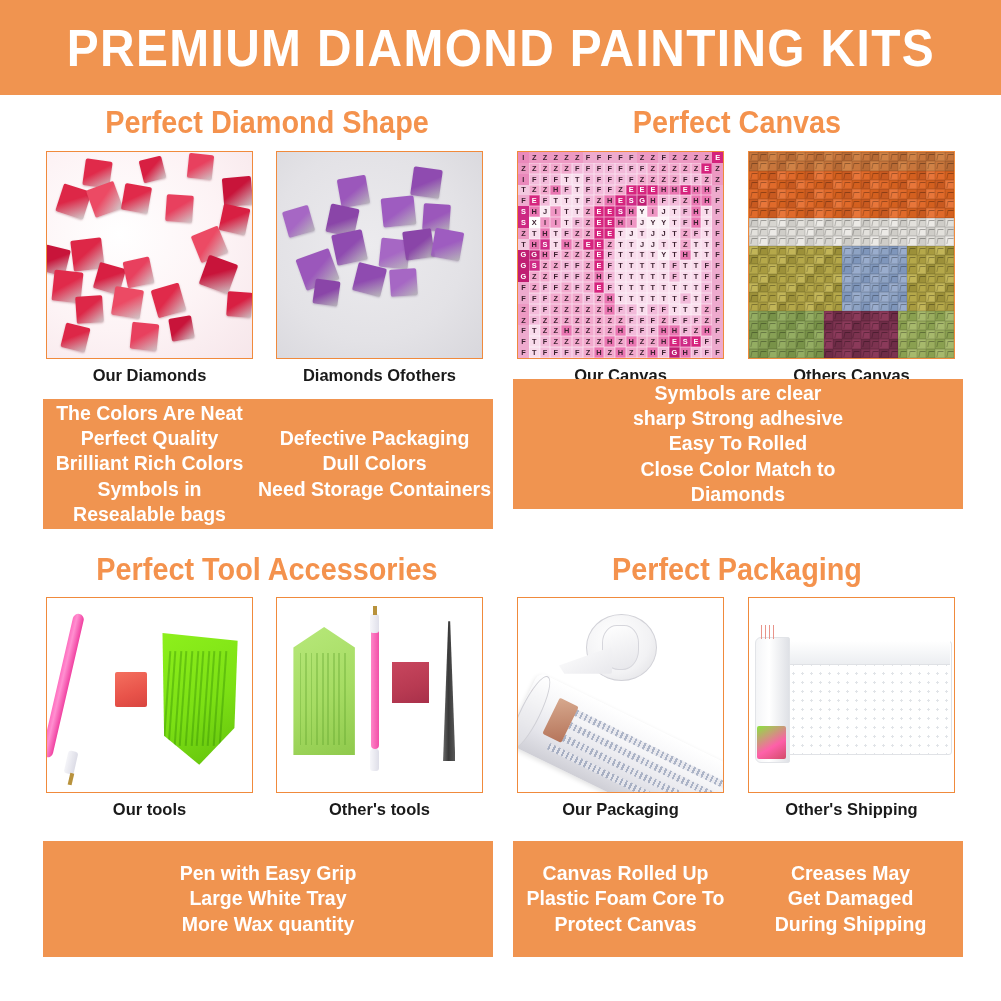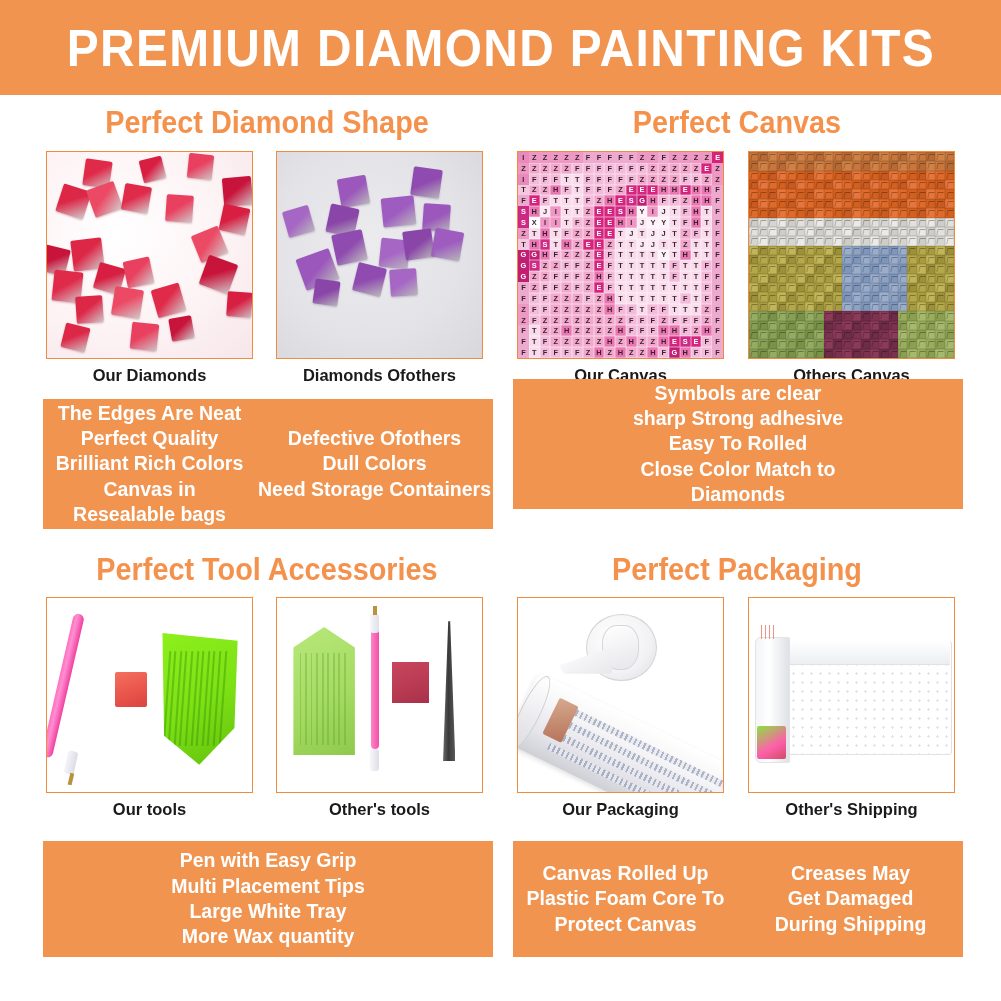--- a/index.html
+++ b/index.html
@@ -1033,28 +1033,28 @@
           <div class="oc" style="background: rgb(138, 160, 80); box-shadow: rgba(0, 0, 0, 0.18) 0px 0px 0px 0.4px inset;"></div>
           <div class="oc" style="background: rgb(167, 185, 108); box-shadow: rgba(0, 0, 0, 0.18) 0px 0px 0px 0.4px inset;"></div>
           <div class="oc" style="background: rgb(154, 173, 94); box-shadow: rgba(0, 0, 0, 0.18) 0px 0px 0px 0.4px inset;"></div>
         </div>
     </div>
   </div>
   <div class="caption" style="left:748px;top:366px;width:207px;">Others Canvas</div>
 
   <div class="textblock" style="left:43px;top:399px;width:450px;height:130px;">
     <div class="tb-col">
-      <span class="ln">The Edges Are Neat</span>
+      <span class="ln">The Colors Are Neat</span>
       <span class="ln">Perfect Quality</span>
       <span class="ln">Brilliant Rich Colors</span>
-      <span class="ln">Canvas in</span>
+      <span class="ln">Symbols in</span>
       <span class="ln">Resealable bags</span>
     </div>
     <div class="tb-col">
-      <span class="ln">Defective Ofothers</span>
+      <span class="ln">Defective Packaging</span>
       <span class="ln">Dull Colors</span>
       <span class="ln">Need Storage Containers</span>
     </div>
   </div>
 
   <div class="textblock" style="left:513px;top:379px;width:450px;height:130px;">
     <div class="tb-col">
       <span class="ln">Symbols are clear</span>
       <span class="ln">sharp Strong adhesive</span>
       <span class="ln">Easy To Rolled</span>
@@ -1138,21 +1138,20 @@
         <div style="position: absolute; left: 3%; top: 20%; width: 16%; height: 64%; background: linear-gradient(90deg, rgb(244, 245, 247) 0%, rgb(255, 255, 255) 40%, rgb(223, 225, 230) 100%); border-radius: 6px 2px 2px 6px; border: 1px solid rgb(226, 228, 232);"></div>
         <div style="position: absolute; left: 4%; top: 66%; width: 14%; height: 17%; background: linear-gradient(150deg, rgb(126, 224, 42), rgb(255, 79, 160) 60%, rgb(208, 58, 90) 100%); opacity: 0.9; border-radius: 2px;"></div>
         <div style="position: absolute; left: 6%; top: 14%; width: 7%; height: 7%; background: repeating-linear-gradient(90deg, rgb(232, 148, 138) 0px, rgb(232, 148, 138) 1.5px, transparent 1.5px, transparent 4px);"></div>
       </div>
   </div>
   <div class="caption" style="left:748px;top:800px;width:207px;">Other's Shipping</div>
 
   <div class="textblock" style="left:43px;top:841px;width:450px;height:116px;">
     <div class="tb-col">
       <span class="ln">Pen with Easy Grip</span>
-      <span class="ln">Multi Placement Tips</span>
       <span class="ln">Large White Tray</span>
       <span class="ln">More Wax quantity</span>
     </div>
   </div>
 
   <div class="textblock" style="left:513px;top:841px;width:450px;height:116px;">
     <div class="tb-col">
       <span class="ln">Canvas Rolled Up</span>
       <span class="ln">Plastic Foam Core To</span>
       <span class="ln">Protect Canvas</span>

